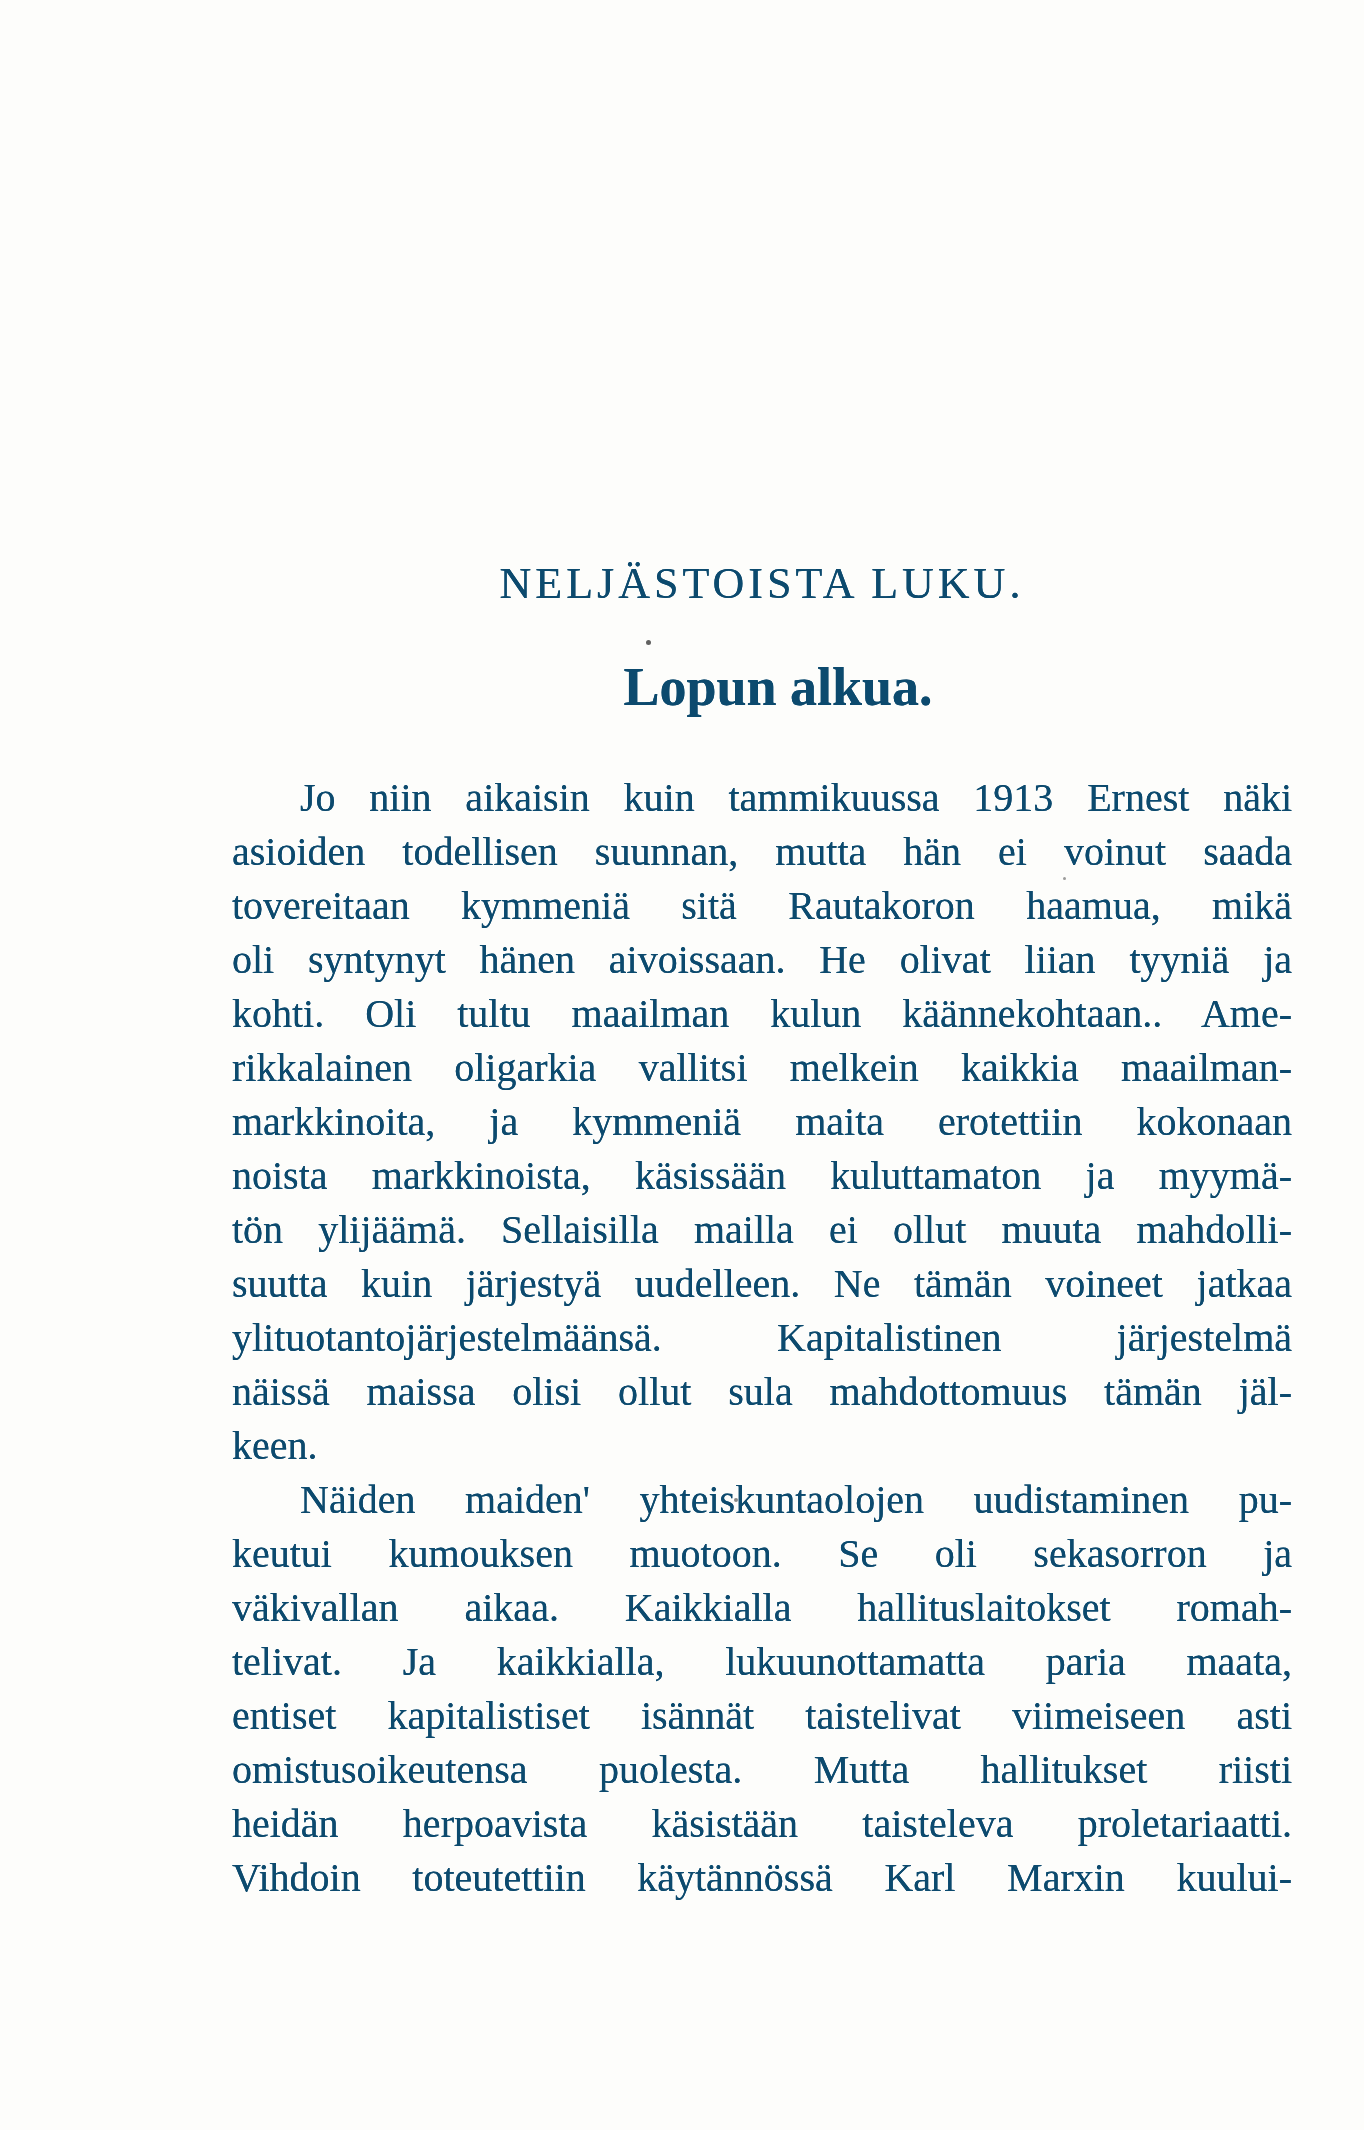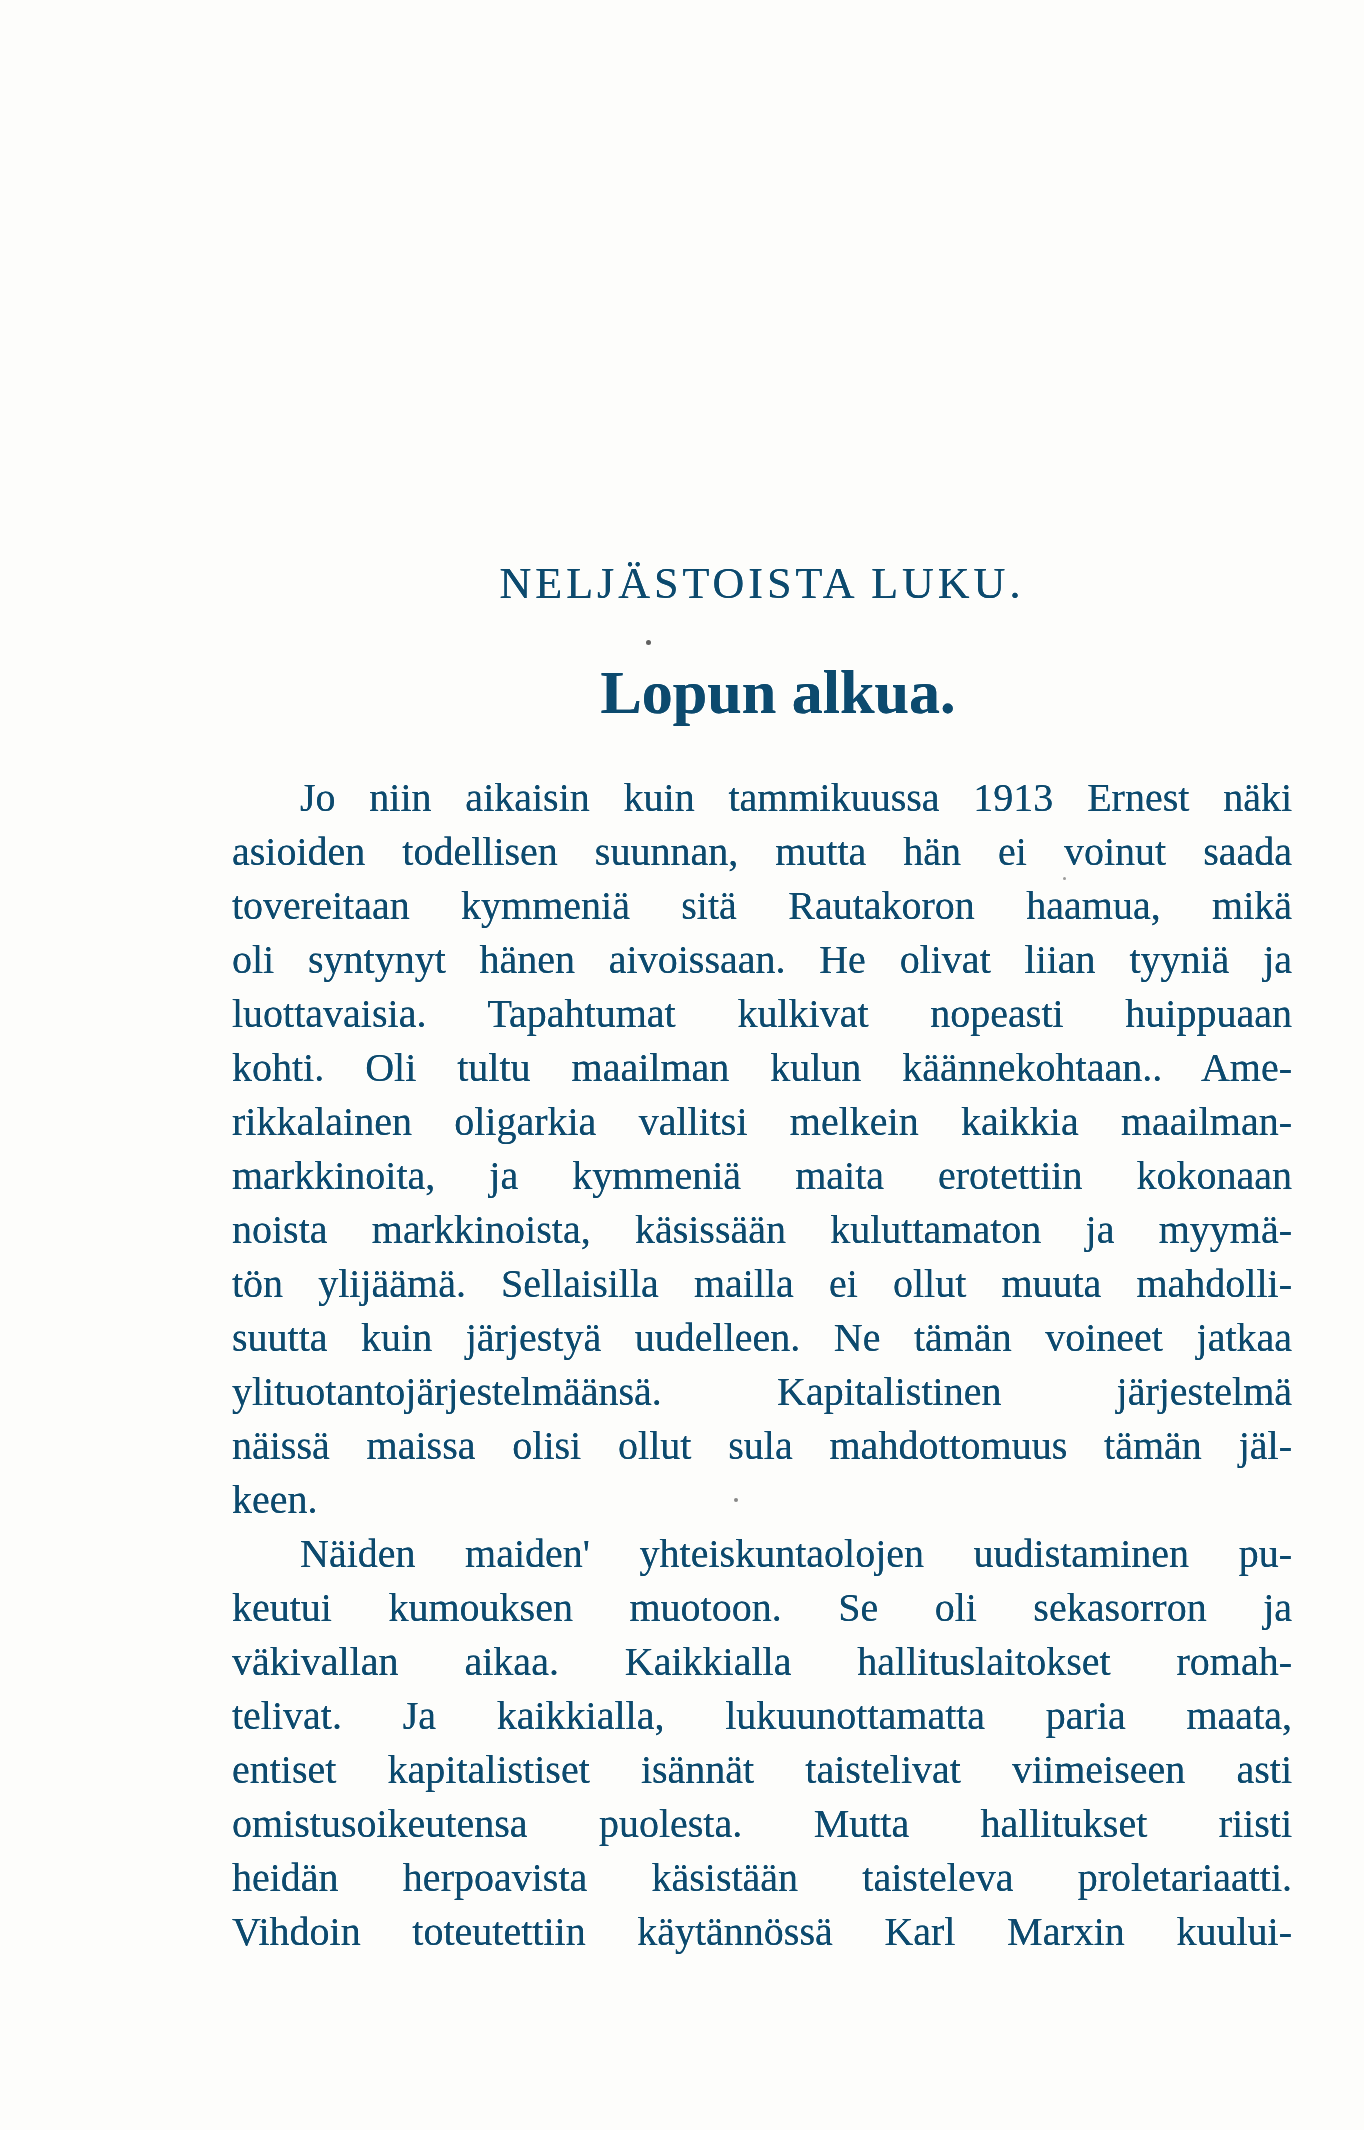--- a/index.html
+++ b/index.html
@@ -19,21 +19,21 @@
     font-size:44px;
     line-height:1.2;
     letter-spacing:4px;
     text-align:center;
     white-space:nowrap;
     text-shadow:0 0 0.6px currentColor;
   }
   .book-title {
     position:absolute;
     top:655px; left:232px; width:1060px;
-    font-size:62px;
+    font-size:54px;
     font-weight:bold;
     line-height:1.2;
     text-align:center;
     text-indent:32px;
     white-space:nowrap;
     text-shadow:0 0 0.5px currentColor;
   }
   .body-text {
     position:absolute;
     top:771px; left:232px; width:1060px;
@@ -74,21 +74,20 @@
   <div class="ink-speck speck-2"></div>
   <div class="ink-speck speck-3"></div>
 
   <div class="body-text">
 
     <p class="para">
       <span class="line indent">Jo niin aikaisin kuin tammikuussa 1913 Ernest näki</span>
       <span class="line">asioiden todellisen suunnan, mutta hän ei voinut saada</span>
       <span class="line">tovereitaan kymmeniä sitä Rautakoron haamua, mikä</span>
       <span class="line">oli syntynyt hänen aivoissaan. He olivat liian tyyniä ja</span>
-      <span class="line">luottavaisia. Tapahtumat kulkivat nopeasti huippuaan</span>
       <span class="line">kohti. Oli tultu maailman kulun käännekohtaan.. Ame-</span>
       <span class="line">rikkalainen oligarkia vallitsi melkein kaikkia maailman-</span>
       <span class="line">markkinoita, ja kymmeniä maita erotettiin kokonaan</span>
       <span class="line">noista markkinoista, käsissään kuluttamaton ja myymä-</span>
       <span class="line">tön ylijäämä. Sellaisilla mailla ei ollut muuta mahdolli-</span>
       <span class="line">suutta kuin järjestyä uudelleen. Ne tämän voineet jatkaa</span>
       <span class="line">ylituotantojärjestelmäänsä. Kapitalistinen järjestelmä</span>
       <span class="line">näissä maissa olisi ollut sula mahdottomuus tämän jäl-</span>
       <span class="line para-end">keen.</span>
     </p>

